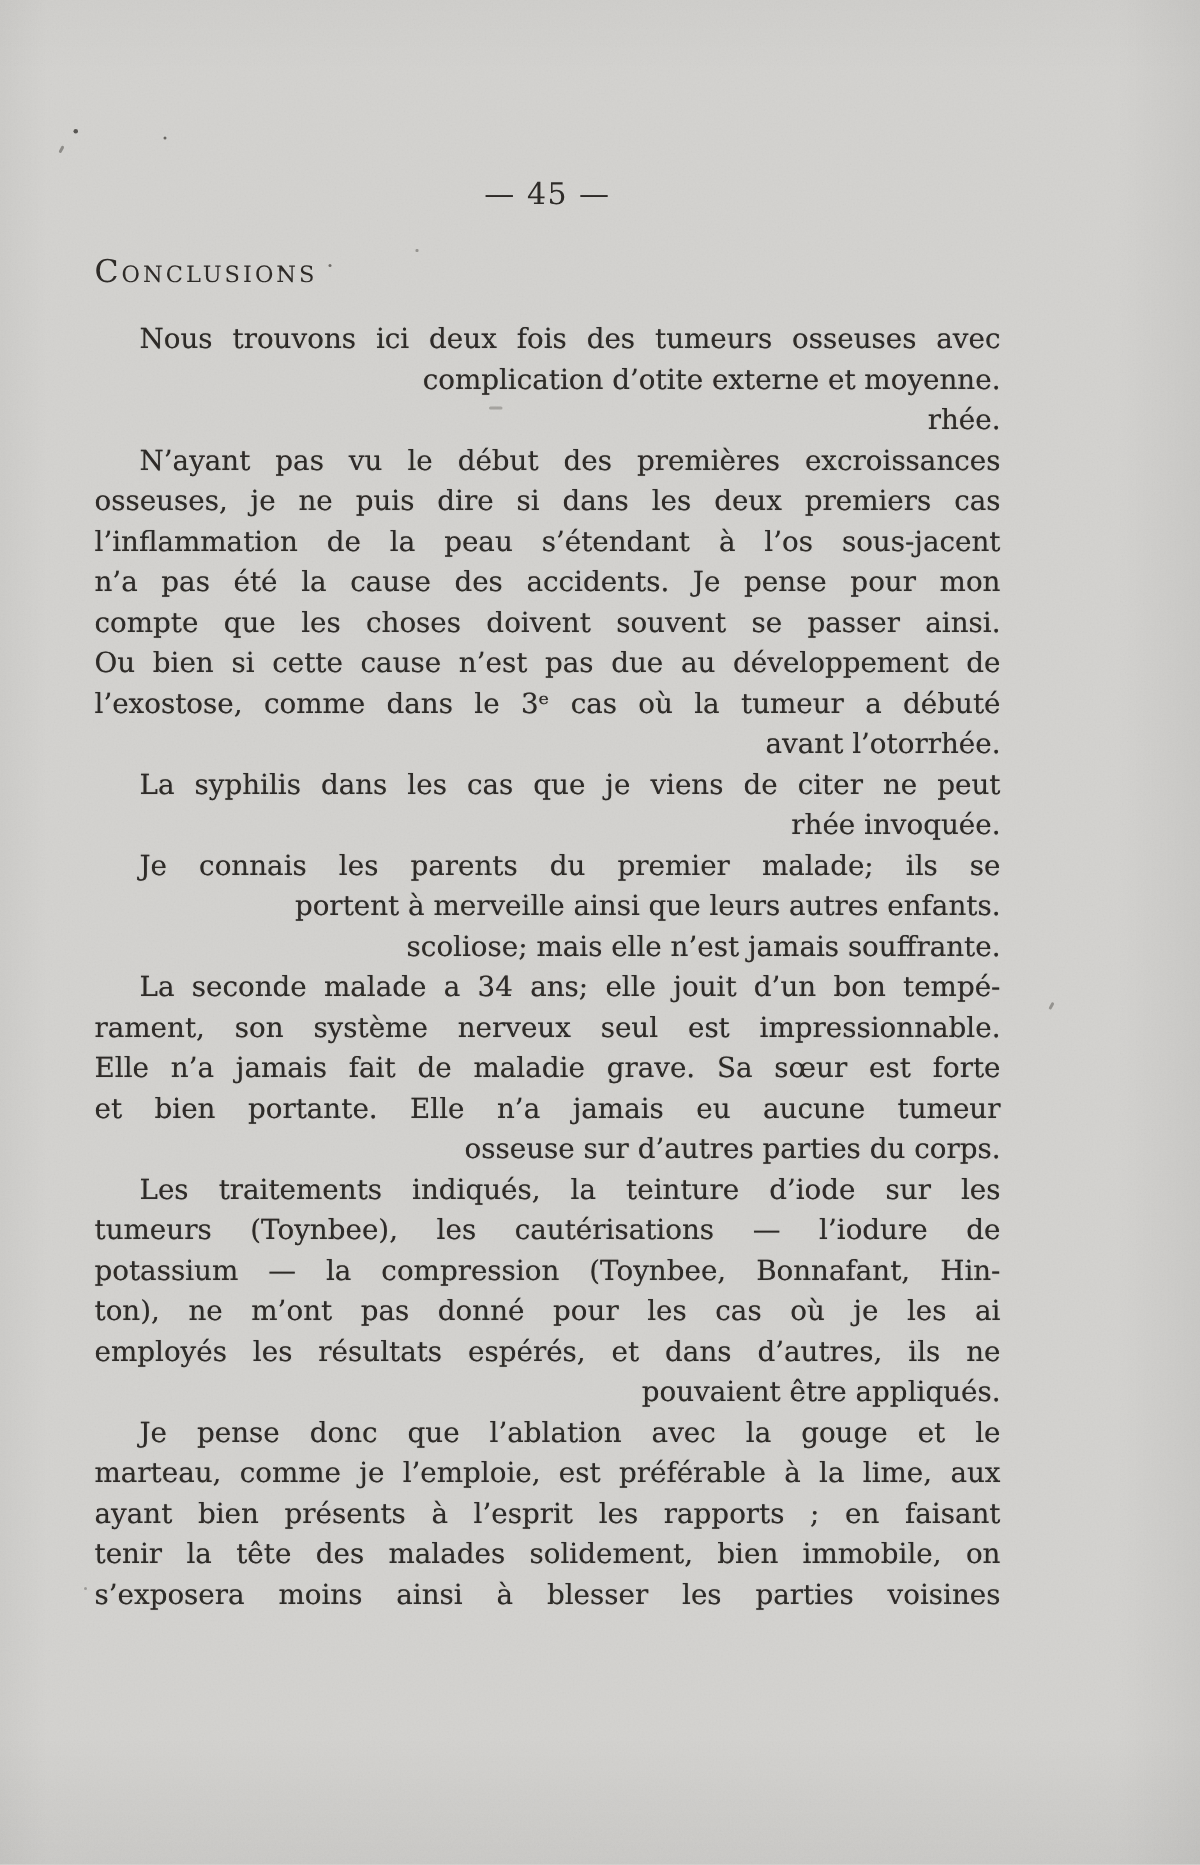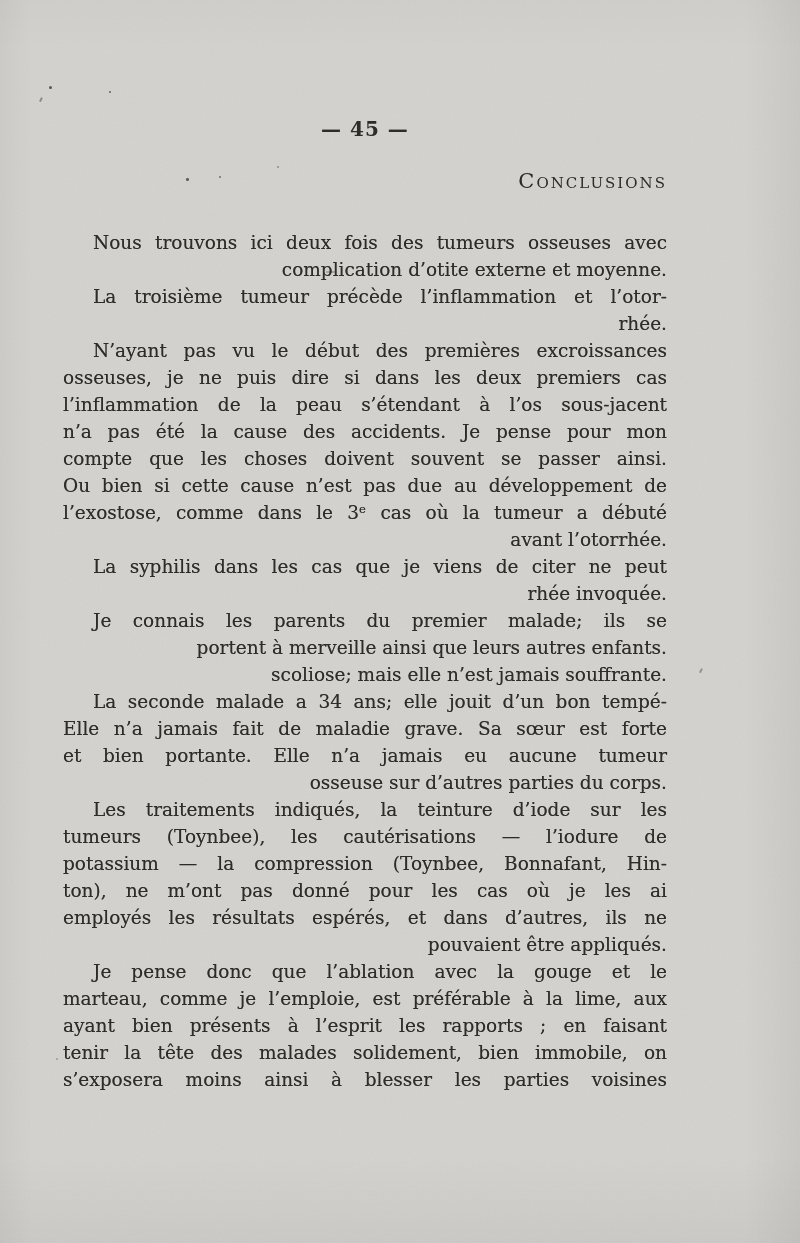--- a/index.html
+++ b/index.html
@@ -33,32 +33,31 @@
     position: absolute;
     left: 63px; top: 117px;
     width: 604px;
   }
   .page-number {
     text-align: center;
     font-size: 20px;
     line-height: 24px;
     letter-spacing: 1px;
     margin: 0;
-    font-weight: bold;
   }
   .heading {
-    text-align: right;
+    text-align: left;
     font-variant: small-caps;
     font-size: 21px;
     line-height: 24px;
     letter-spacing: 2px;
     margin: 28px 0 0 0;
     font-weight: normal;
   }
-  .body { margin-top: 36px; }
+  .body { margin-top: 20px; }
   .line {
     font-size: 18.5px;
     height: 27px;
     line-height: 27px;
     white-space: normal;
     text-align: right;
     text-shadow: 0 0 0.5px rgba(46,43,40,0.55);
   }
   .line.just { text-align: justify; text-align-last: justify; }
   .line.indent { text-indent: 30px; }
@@ -96,36 +95,36 @@
   <div class="speck dash" style="left:326px;top:271px;width:9px;height:1.5px;opacity:.3"></div>
   <div class="speck slash" style="left:700px;top:668px;width:1.5px;height:5px;opacity:.4"></div>
   <div class="speck" style="left:56px;top:1058px;width:2px;height:2px;opacity:.35"></div>
 
   <div class="textblock">
     <div class="page-number">— 45 —</div>
     <h1 class="heading">Conclusions</h1>
     <div class="body">
         <div class="line indent just">Nous trouvons ici deux fois des tumeurs osseuses avec</div>
         <div class="line">complication d’otite externe et moyenne.</div>
-        <div class="line indent just">La troisième tumeur précède l’inflammation et l’otor-</div>
         <div class="line">rhée.</div>
         <div class="line indent just">N’ayant pas vu le début des premières excroissances</div>
         <div class="line just">osseuses, je ne puis dire si dans les deux premiers cas</div>
         <div class="line just">l’inflammation de la peau s’étendant à l’os sous-jacent</div>
         <div class="line just">n’a pas été la cause des accidents. Je pense pour mon</div>
         <div class="line just">compte que les choses doivent souvent se passer ainsi.</div>
         <div class="line just">Ou bien si cette cause n’est pas due au développement de</div>
         <div class="line just">l’exostose, comme dans le 3ᵉ cas où la tumeur a débuté</div>
         <div class="line">avant l’otorrhée.</div>
         <div class="line indent just">La syphilis dans les cas que je viens de citer ne peut</div>
         <div class="line">rhée invoquée.</div>
         <div class="line indent just">Je connais les parents du premier malade; ils se</div>
         <div class="line">portent à merveille ainsi que leurs autres enfants.</div>
         <div class="line">scoliose; mais elle n’est jamais souffrante.</div>
         <div class="line indent just">La seconde malade a 34 ans; elle jouit d’un bon tempé-</div>
+        <div class="line just">rament, son système nerveux seul est impressionnable.</div>
         <div class="line just">Elle n’a jamais fait de maladie grave. Sa sœur est forte</div>
         <div class="line just">et bien portante. Elle n’a jamais eu aucune tumeur</div>
         <div class="line">osseuse sur d’autres parties du corps.</div>
         <div class="line indent just">Les traitements indiqués, la teinture d’iode sur les</div>
         <div class="line just">tumeurs (Toynbee), les cautérisations — l’iodure de</div>
         <div class="line just">potassium — la compression (Toynbee, Bonnafant, Hin-</div>
         <div class="line just">ton), ne m’ont pas donné pour les cas où je les ai</div>
         <div class="line just">employés les résultats espérés, et dans d’autres, ils ne</div>
         <div class="line">pouvaient être appliqués.</div>
         <div class="line indent just">Je pense donc que l’ablation avec la gouge et le</div>

